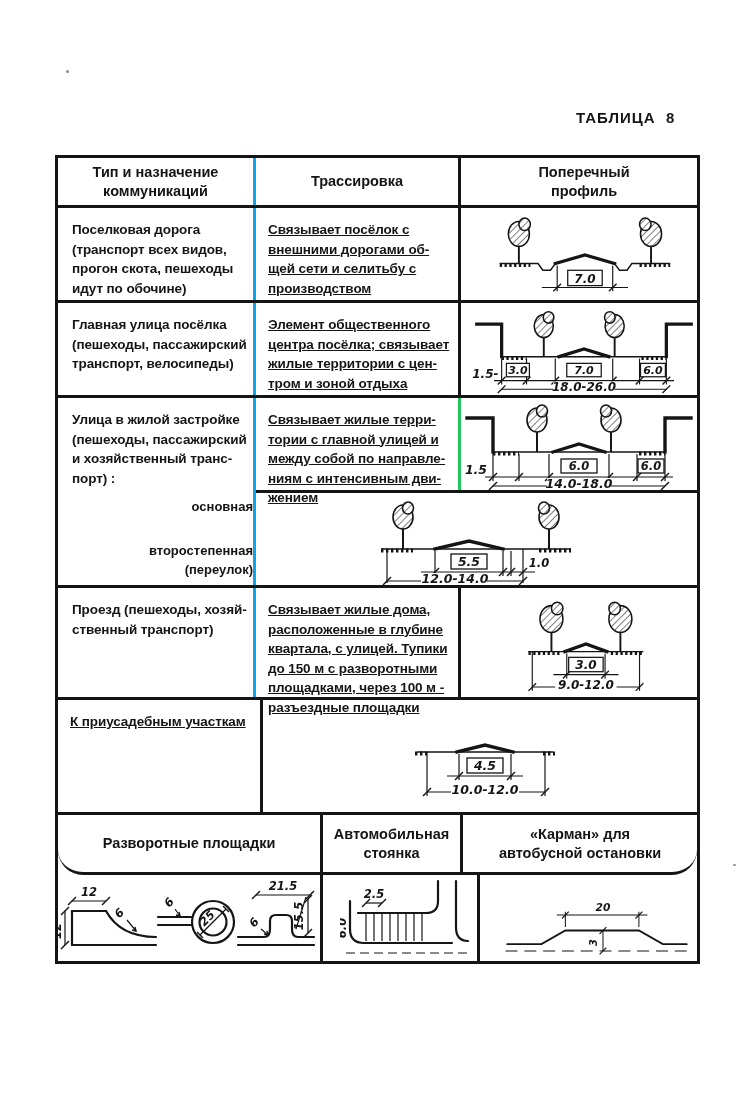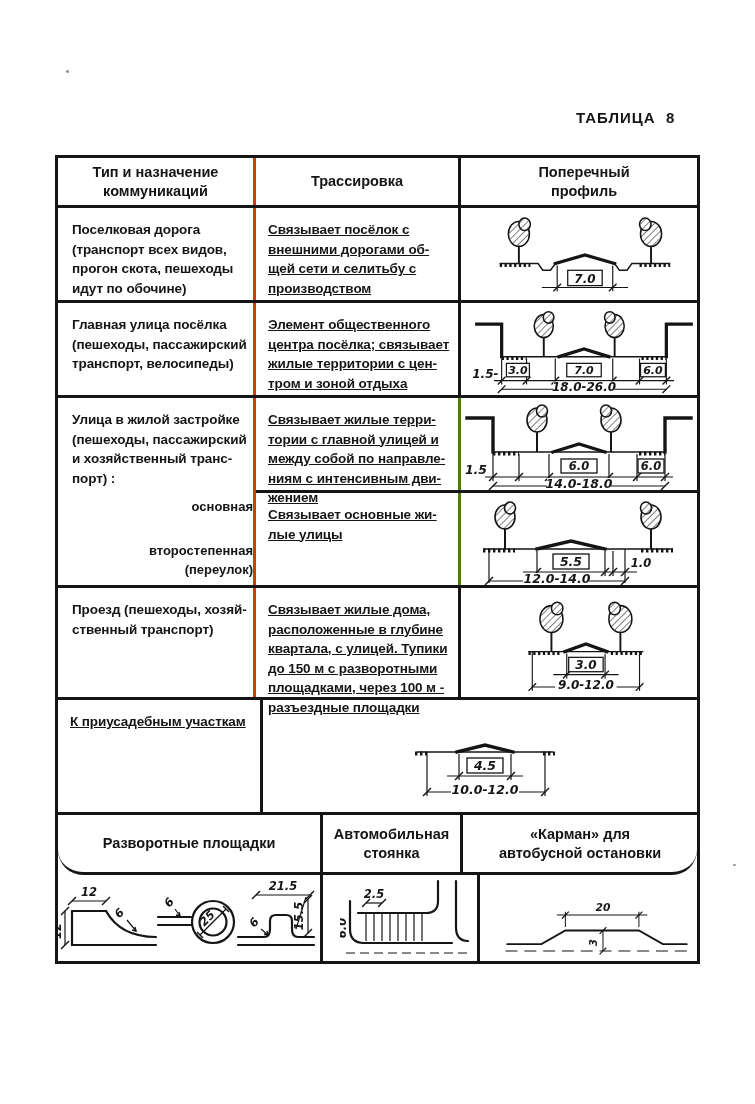--- a/index.html
+++ b/index.html
@@ -5,39 +5,39 @@
   html,body{margin:0;padding:0;background:#d9d9d9;}
   .page{position:relative;width:755px;height:1104px;background:#ffffff;margin:0 auto;
         font-family:"Liberation Sans",sans-serif;color:#151515;overflow:hidden;}
   .caption{position:absolute;top:109px;left:576px;font-size:15px;font-weight:700;
            letter-spacing:1px;white-space:pre;}
   .doc-table{position:absolute;left:55px;top:155px;width:645px;border:3px solid #151515;
              box-sizing:border-box;background:#fff;}
   .trow{display:flex;border-bottom:3px solid #151515;box-sizing:border-box;}
   .trow.last{border-bottom:none;}
   .cell{box-sizing:border-box;position:relative;}
-  .c1{width:198px;border-right:3px solid #c2410c;}
+  .c1{width:198px;border-right:3px solid #0ea5e9;}
   .c2{width:205px;border-right:3px solid #151515;}
   .c3{flex:1;padding-left:10px;}
   .b1{width:265px;border-right:3px solid #151515;}
   .b2{width:140px;border-right:3px solid #151515;}
   .b3{flex:1;}
   .hdr{display:flex;align-items:center;justify-content:center;text-align:center;
        font-size:14.5px;font-weight:700;line-height:19px;white-space:pre;}
   .txt{padding:12px 2px 6px 14px;font-size:13.5px;font-weight:700;line-height:19.5px;
        white-space:pre;letter-spacing:-0.1px;}
   .txt.t2{padding-left:12px;text-decoration:underline;}
   .opt{font-size:13px;font-weight:700;line-height:19.5px;text-align:right;white-space:pre;}
   .opt1{margin-top:9px;}
   .opt2{margin-top:24px;}
   .r3right{flex:1;display:flex;flex-direction:column;}
   .subrow{display:flex;box-sizing:border-box;}
   .sub1{height:95px;border-bottom:3px solid #151515;}
   .sub2{flex:1;}
-  .c2s{width:205px;border-right:3px solid #4d7c0f;box-sizing:border-box;}
+  .c2s{width:205px;border-right:3px solid #22c55e;box-sizing:border-box;}
   .c3s{flex:1;box-sizing:border-box;}
   .h50{height:50px;} .h95{height:95px;} .h190{height:190px;} .h112{height:112px;}
   .h115{height:115px;} .h60{height:60px;border-radius:25px;} .h105{height:86px;gap:17px;}
   .drawcell{display:flex;align-items:stretch;justify-content:center;overflow:hidden;}
   .drawcell svg{display:block;}
   
   .g1{stroke:#151515;stroke-width:1.5;fill:none;}
   .thick{stroke:#151515;stroke-width:3.4;fill:none;stroke-linecap:square;}
   .dln{stroke:#151515;stroke-width:1.2;fill:none;}
   .tk{stroke:#151515;stroke-width:1.4;fill:none;}
@@ -247,22 +247,20 @@
                 <line class="dln" x1="32" y1="88" x2="204" y2="88"></line>
                 <path class="tk" transform="translate(32,88)" d="M-4,4 L4,-4"></path>
                 <path class="tk" transform="translate(204,88)" d="M-4,4 L4,-4"></path>
                 <rect class="wbg" x="86" y="80" width="64" height="12"></rect>
                 <text class="dim" x="118" y="90">14.0-18.0</text>
               </g>
             </svg>
           </div>
         </div>
         <div class="subrow sub2">
-          <div class="cell c2s txt t2">Связывает основные жи-
-лые улицы</div>
           <div class="cell c3s drawcell">
             <svg width="236" height="92" viewBox="0 0 236 92">
               <defs>
                   <pattern id="h4" patternUnits="userSpaceOnUse" width="5" height="5" patternTransform="rotate(45)">
                     <rect width="5" height="5" fill="#fff"></rect>
                     <line x1="0" y1="0" x2="0" y2="5" stroke="#444" stroke-width="1.4"></line>
                   </pattern>
                 </defs>
               <g>
                 <line class="trunk" x1="44" y1="34" x2="44" y2="56"></line>

